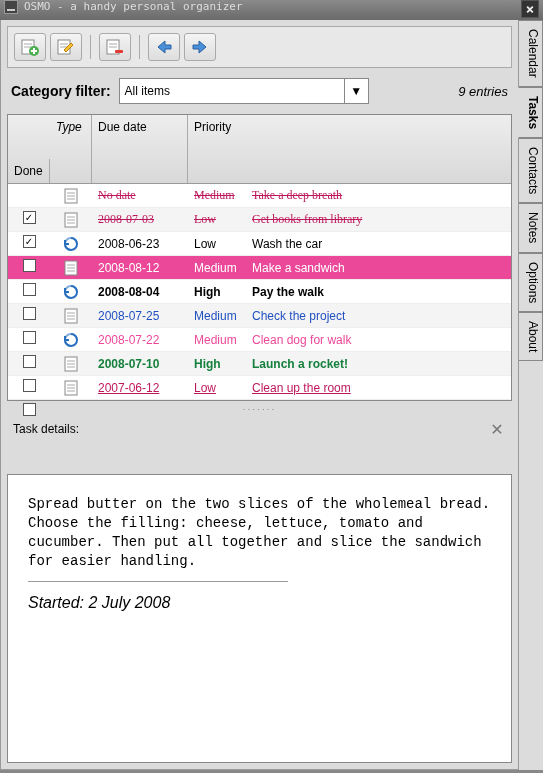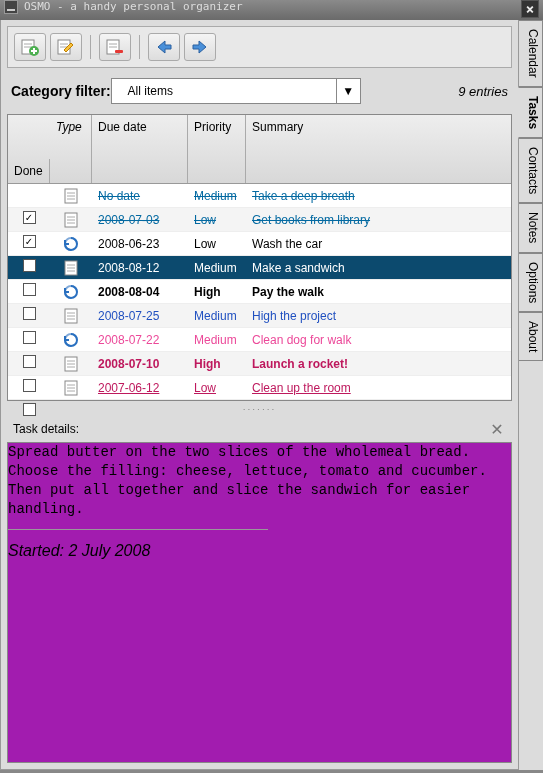--- a/index.html
+++ b/index.html
@@ -9,53 +9,53 @@
 .titlebar .minimize::after { content: ''; position: absolute; bottom: 2px; left: 2px; right: 2px; height: 2px; background: #ccc; }
 .titlebar .close { margin-left: auto; width: 18px; height: 18px; background: #333; color: #eee; display: flex; align-items: center; justify-content: center; font-weight: bold; font-size: 14px; border: 1px solid #555; }
 .main-wrap { display: flex; height: calc(100% - 23px); }
 .content { flex: 1; background: #dcdcdc; padding: 6px; display: flex; flex-direction: column; border: 1px solid #999; border-top: none; }
 .side-tabs { width: 24px; display: flex; flex-direction: column; }
 .side-tab { writing-mode: vertical-rl; padding: 8px 2px; font-size: 12px; background: #dcdcdc; border: 1px solid #888; border-left: none; text-align: center; cursor: pointer; }
 .side-tab.active { background: #dcdcdc; font-weight: bold; border-left: 1px solid #dcdcdc; margin-left: -1px; }
 .toolbar { background: #e8e8e8; border: 1px solid #aaa; padding: 6px; display: flex; gap: 4px; align-items: center; }
 .toolbar-btn { width: 32px; height: 28px; border: 1px solid #aaa; background: linear-gradient(#f4f4f4,#ddd); border-radius: 3px; display: flex; align-items: center; justify-content: center; cursor: pointer; }
 .toolbar-sep { width: 1px; height: 24px; background: #aaa; margin: 0 4px; }
-.filter-bar { display: flex; align-items: center; padding: 10px 4px; }
+.filter-bar { display: flex; align-items: center; padding: 10px 4px; gap: 8px; }
 .filter-label { font-weight: bold; font-size: 14px; }
-.filter-select { flex: 1; max-width: 250px; height: 26px; border: 1px solid #888; background: #fff; display: flex; align-items: center; padding: 0 16px; position: relative; }
+.filter-select { flex: 1; max-width: 250px; height: 26px; border: 1px solid #888; background: #fff; display: flex; align-items: center; padding: 0 5px; position: relative; }
 .filter-select .arrow { position: absolute; right: 0; top: 0; bottom: 0; width: 24px; border-left: 1px solid #888; display: flex; align-items: center; justify-content: center; }
 .entries { margin-left: auto; font-style: italic; font-size: 13px; }
 .task-table { border: 1px solid #888; background: #fff; }
 .thead { display: flex; background: linear-gradient(#eee,#d8d8d8); border-bottom: 1px solid #999; }
 .th { padding: 5px 6px; border-right: 1px solid #aaa; font-size: 12px; }
 .th:last-child { border-right: none; flex: 1; }
 .c-done { width: 42px; margin-top: 44px; }
 .c-type { width: 42px; font-style: italic; }
 .c-due { width: 96px; }
 .c-prio { width: 58px; }
 .c-sum { flex: 1; }
 .tbody { }
 .row { display: flex; align-items: center; height: 24px; border-bottom: 1px solid #eee; padding: 0; }
 .row:nth-child(even) { background: #f4f4f4; }
-.row.selected { background: #0c4a6e; color: #fff; }
+.row.selected { background: #ec4899; color: #fff; }
 .cell { padding: 0 6px; font-size: 12px; }
 .row .c-done { display: flex; justify-content: center; }
 .row .c-type { display: flex; justify-content: center; }
 .checkbox { width: 13px; height: 13px; border: 1px solid #555; background: #fff; display: flex; align-items: center; justify-content: center; font-size: 10px; }
-.strike { text-decoration: line-through; color: #0369a1; }
+.strike { text-decoration: line-through; color: #be185d; font-family: Liberation Serif, serif; }
 .bold { font-weight: bold; }
 .blue { color: #2050c0; }
 .green { color: #ec4899; }
 .red { color: #d01010; }
 .orange { color: #be185d; text-decoration: underline; }
-.red.bold { color: #be185d; }
+.red.bold { color: #15803d; }
 .grip { text-align: center; color: #888; font-size: 10px; padding: 2px; cursor: row-resize; letter-spacing: 2px; }
 .details-hdr { display: flex; align-items: center; padding: 4px 6px; font-size: 12px; }
 .details-hdr .x { margin-left: auto; width: 18px; height: 18px; color: #777; font-size: 16px; display: flex; align-items: center; justify-content: center; cursor: pointer; }
-.details-body { flex: 1; background: #a21caf; border: 1px solid #888; padding: 0; font-family: "Courier New", monospace; font-size: 14px; line-height: 1.35; overflow: auto; }
+.details-body { flex: 1; background: #ffffff; border: 1px solid #888; padding: 20px; font-family: "Courier New", monospace; font-size: 14px; line-height: 1.35; overflow: auto; margin-top: 32px; }
 .details-body .sep { border-top: 1px solid #999; margin: 10px 0; width: 260px; }
 .details-body .started { font-style: italic; font-family: Arial, sans-serif; font-size: 16px; }
 .statusbar { height: 3px; background: #888; width: 100%; position: absolute; bottom: 0; }
 svg { display: block; }
 .icon-doc { width: 14px; height: 16px; }
 .icon-recur { width: 16px; height: 16px; }
 </style>
 </head>
 <body>
 
@@ -117,21 +117,20 @@
       </div>
       <span class="entries">9 entries</span>
     </div>
 
     <div class="task-table">
       <div class="thead">
         <div class="th c-done">Done</div>
         <div class="th c-type">Type</div>
         <div class="th c-due">Due date</div>
         <div class="th c-prio">Priority</div>
-        <div class="th c-sum">Summary</div>
       </div>
       <div class="tbody" id="tbody">
           <div class="row">
             <div class="cell c-done">
               <div class="checkbox">✓</div>
             </div>
             <div class="cell c-type">
               <svg class="icon-doc" viewBox="0 0 14 16">
                 <rect x="1" y="1" width="12" height="14" fill="#fff" stroke="#888"></rect>
                 <line x1="3" y1="5" x2="11" y2="5" stroke="#aaa"></line>
@@ -212,21 +211,21 @@
             <div class="cell c-type">
               <svg class="icon-doc" viewBox="0 0 14 16">
                 <rect x="1" y="1" width="12" height="14" fill="#fff" stroke="#888"></rect>
                 <line x1="3" y1="5" x2="11" y2="5" stroke="#aaa"></line>
                 <line x1="3" y1="8" x2="11" y2="8" stroke="#aaa"></line>
                 <line x1="3" y1="11" x2="11" y2="11" stroke="#aaa"></line>
               </svg>
             </div>
             <div class="cell c-due blue">2008-07-25</div>
             <div class="cell c-prio blue">Medium</div>
-            <div class="cell c-sum blue">High the project</div>
+            <div class="cell c-sum blue">Check the project</div>
           </div>
           <div class="row">
             <div class="cell c-done">
               <div class="checkbox"></div>
             </div>
             <div class="cell c-type">
               <svg class="icon-recur" viewBox="0 0 16 16">
                 <path d="M8 2 A6 6 0 1 1 2 8" fill="none" stroke="#2a70c0" stroke-width="2"></path>
                 <path d="M2 4 L2 8 L6 8" fill="none" stroke="#2a70c0" stroke-width="2"></path>
                 <path d="M8 14 A6 6 0 1 1 14 8" fill="none" stroke="#2a70c0" stroke-width="2" opacity="0.6"></path>

